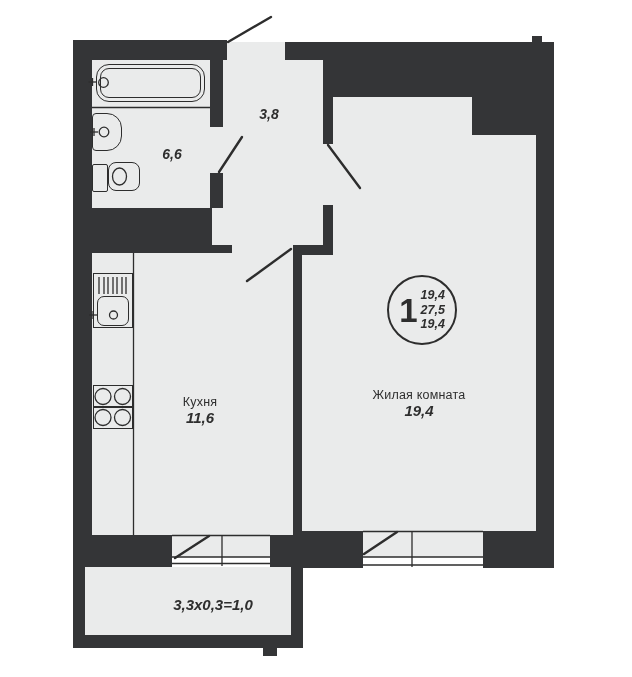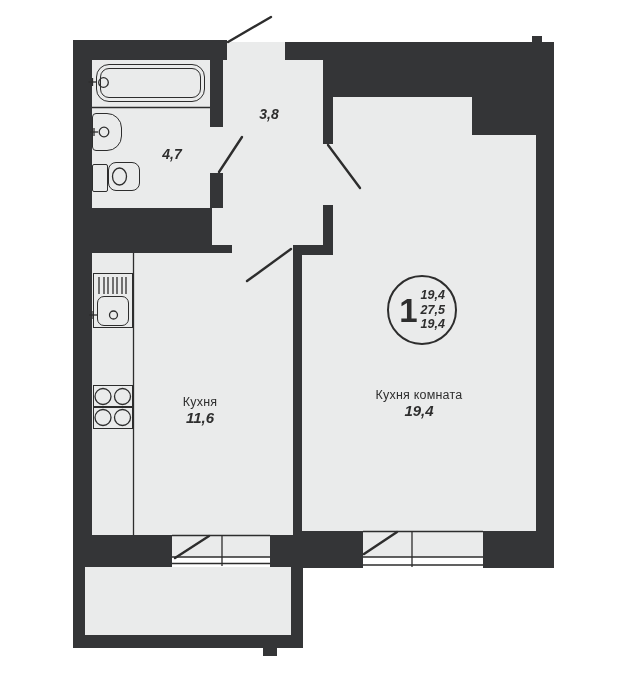--- a/index.html
+++ b/index.html
@@ -136,32 +136,33 @@
     <g>
       <circle class="ln" cx="103" cy="396.5" r="8" stroke-width="1.5"></circle>
       <circle class="ln" cx="122.5" cy="396.5" r="8" stroke-width="1.5"></circle>
       <circle class="ln" cx="103" cy="417.5" r="8" stroke-width="1.5"></circle>
       <circle class="ln" cx="122.5" cy="417.5" r="8" stroke-width="1.5"></circle>
     </g>
   </svg>
 
   <div class="lbl small-area" style="left:239px;top:106px;width:60px;">3,8</div>
 
-  <div class="lbl small-area" style="left:142px;top:146px;width:60px;">4,7</div>
+  <div class="lbl small-area" style="left:142px;top:146px;width:60px;">6,6</div>
 
   <div class="lbl" style="left:150px;top:387px;width:100px;margin-top:8px;">
     <div class="room-name">Кухня</div>
     <div class="room-area">11,6</div>
   </div>
 
   <div class="lbl" style="left:339px;top:388px;width:160px;">
-    <div class="room-name">Кухня комната</div>
+    <div class="room-name">Жилая комната</div>
     <div class="room-area">19,4</div>
   </div>
 
+  <div class="lbl balcony-lbl" style="left:128px;top:596px;width:170px;">3,3x0,3=1,0</div>
 
   <div class="badge">
     <span class="big">1</span>
     <div class="col">
       <div>19,4</div>
       <div>27,5</div>
       <div>19,4</div>
     </div>
   </div>
 

